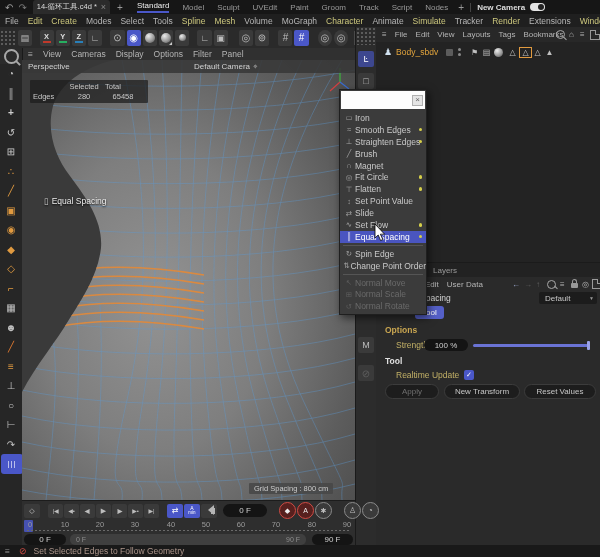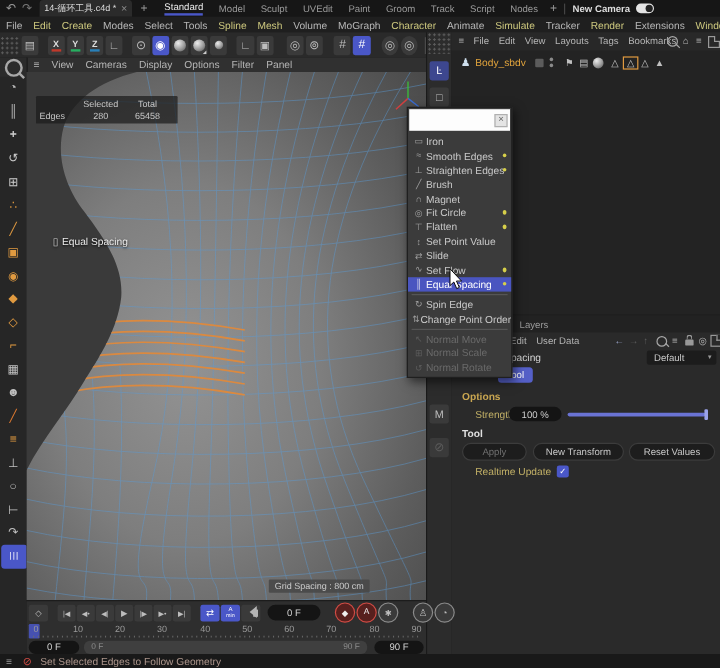--- a/index.html
+++ b/index.html
@@ -295,40 +295,47 @@
         <path d="M33,258 C80,249 130,251 182,260"></path>
       <path d="M33,267 C80,258 130,260 182,269"></path>
     </g>
     <g transform="translate(318,22)" stroke-width="1.2" fill="none">
       <line x1="0" y1="0" x2="0" y2="-14" stroke="#3cb43c"></line>
         <line x1="0" y1="0" x2="-10" y2="9" stroke="#d04040"></line>
         <line x1="0" y1="0" x2="9" y2="7" stroke="#3a6cd0"></line>
     </g>
   </svg>
 
+  <div class="abs r" style="left:0;top:0;width:333px;height:13px;background:rgba(56,56,56,0.88);font-size:8px;color:#d2d2d2">
+    <span style="margin-left:6px">Perspective</span>
+    <span class="r" style="position:absolute;left:172px">
+      <span>Default Camera</span>
+      <span style="margin-left:3px;color:#aaa">⌖</span>
+    </span>
+  </div>
 
   <div class="abs" style="left:8px;top:20px;width:112px;background:rgba(28,28,28,0.72);font-size:7.5px;color:#c8c8c8;padding:2px 3px;border-radius:1px">
     <div style="display:flex">
         <span style="width:30px"></span>
         <span style="width:42px;text-align:center">Selected</span>
-        <span style="width:36px;text-align:center">Total</span>
+        <span style="width:36px;">Total</span>
       </div>
     <div style="display:flex;margin-top:1px">
         <span style="width:30px">Edges</span>
         <span style="width:42px;text-align:center">280</span>
         <span style="width:36px;text-align:center">65458</span>
       </div>
   </div>
 
   <div class="abs r" style="left:22px;top:136px;font-size:8.5px;color:#ececec;text-shadow:0 1px 2px #000">
     <span style="margin-right:3px;color:#cfcfcf">▯</span>
     <span>Equal Spacing</span>
   </div>
 
-  <div class="abs" style="left:202px;top:423px;background:rgba(70,70,70,0.85);color:#cccccc;font-size:7.5px;padding:1px 5px;border-radius:1px">Grid Spacing : 800 cm</div>
+  <div class="abs" style="left:227px;top:423px;background:rgba(70,70,70,0.85);color:#cccccc;font-size:7.5px;padding:1px 5px;border-radius:1px">Grid Spacing : 800 cm</div>
 </div>
 
 <div class="abs" style="left:355px;top:27px;width:245px;height:518px;background:#262626;border-left:1px solid #1a1a1a">
 
   <div class="abs" style="left:0;top:0;width:20px;height:518px;background:#2c2c2c;border-right:1px solid #1d1d1d">
     <div class="grip" style="width:20px;height:18px"></div>
     <div class="btn" style="width:16px;height:16px;margin:6px 2px 0;background:#3d478f;color:#fff">
         <span style="font-size:9px">Ŀ</span>
       </div>
     <div class="btn" style="width:16px;height:16px;margin:6px 2px 0">
@@ -404,30 +411,30 @@
     <div style="margin:6px 0 0 9px;color:#c9a651;font-size:8.5px;font-weight:bold">Options</div>
     <div class="r" style="height:14px;margin-top:3px;position:relative">
       <span style="margin-left:20px;color:#c2b066;font-size:8.5px">Strength</span>
       <span class="fld" style="position:absolute;left:48px;width:44px;height:12px">100 %</span>
       <span style="position:absolute;left:97px;width:118px;height:12px">
         <i style="position:absolute;left:0;top:5px;width:115px;height:3px;background:#6a73d4;border-radius:2px"></i>
         <i style="position:absolute;left:114px;top:2px;width:3px;height:9px;background:#9aa2e8;border-radius:1px"></i>
       </span>
     </div>
     <div style="margin:4px 0 0 9px;color:#e0e0e0;font-size:8.5px;font-weight:bold">Tool</div>
-    <div class="r" style="height:16px;margin-top:2px;position:relative">
-      <span class="pillbtn" style="position:absolute;left:9px;width:52px;color:#6f6f6f">Apply</span>
-      <span class="pillbtn" style="position:absolute;left:68px;width:74px">New Transform</span>
-      <span class="pillbtn" style="position:absolute;left:148px;width:70px">Reset Values</span>
-    </div>
     <div class="r" style="height:13px;margin-top:2px;position:relative">
       <span style="margin-left:20px;color:#c2b066;font-size:8.5px">Realtime Update</span>
       <span style="position:absolute;left:88px;width:10px;height:10px;background:#4a57c8;border-radius:2px;display:flex;align-items:center;justify-content:center">
           <i style="font-style:normal;font-size:7px;color:#fff">✓</i>
         </span>
+    </div>
+    <div class="r" style="height:16px;margin-top:2px;position:relative">
+      <span class="pillbtn" style="position:absolute;left:9px;width:52px;color:#6f6f6f">Apply</span>
+      <span class="pillbtn" style="position:absolute;left:68px;width:74px">New Transform</span>
+      <span class="pillbtn" style="position:absolute;left:148px;width:70px">Reset Values</span>
     </div>
   </div>
 </div>
 
 <div class="abs" style="left:22px;top:500px;width:333px;height:45px;background:#2e2e2e;border-top:1px solid #1c1c1c">
   <div class="abs r" style="left:2px;top:2px;height:15px;gap:1px">
     <span class="btn" style="width:16px;height:14px;font-size:7px">
         <i style="font-style:normal">◇</i>
       </span>
     <span style="width:6px"></span>

